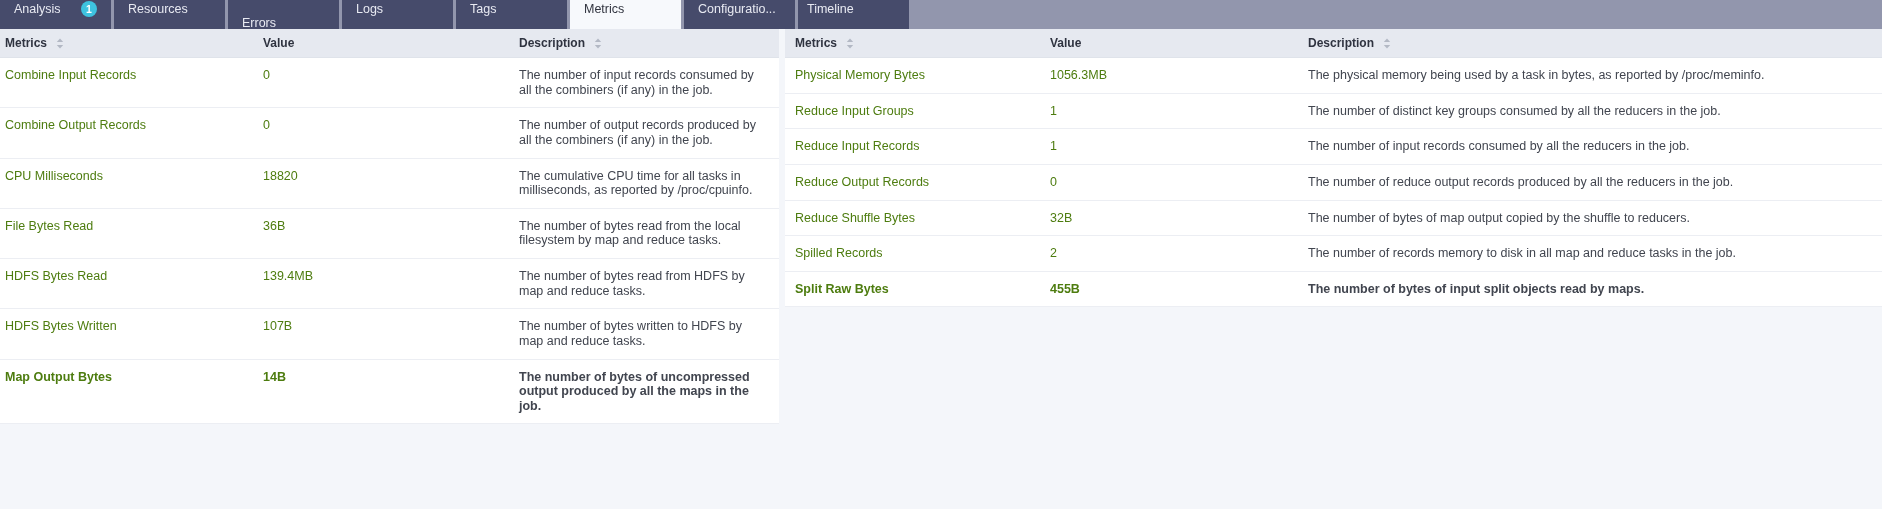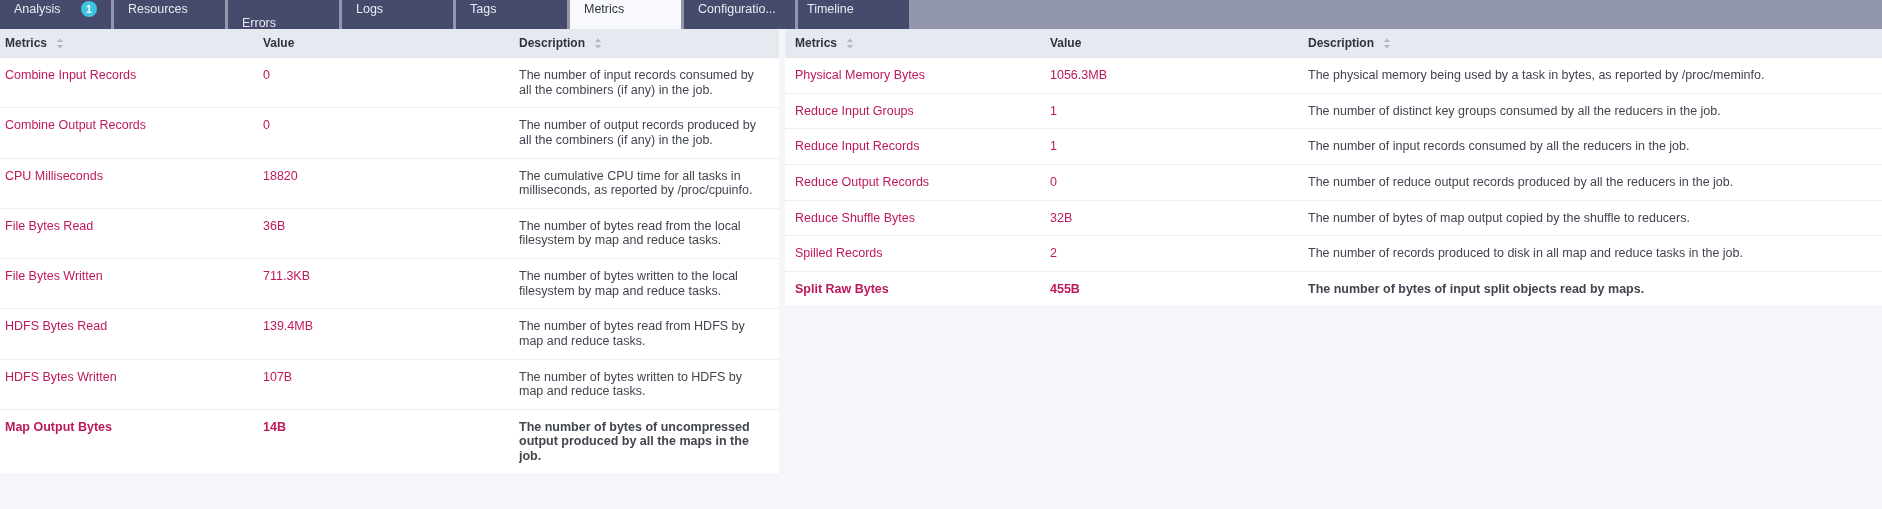--- a/index.html
+++ b/index.html
@@ -107,21 +107,21 @@
     display: inline-block;
     width: 8px;
     margin-left: 6px;
     vertical-align: middle;
     line-height: 0;
   }
   .sort-icon svg { display: block; }
 
   tbody td {
     font-size: 12.5px;
-    color: #be185d;
+    color: #4d7c0f;
     padding: 10px 0 10px 0;
     vertical-align: top;
     border-bottom: 1px solid #eceef3;
     line-height: 1.17;
   }
   tbody tr:last-child td { border-bottom: 1px solid #eceef3; font-weight: bold; }
 
   
   .panel-left  col.c-metric { width: 263px; }
   .panel-left  col.c-value  { width: 256px; }
@@ -218,25 +218,20 @@
             <td class="t-metric">CPU Milliseconds</td>
             <td class="t-value">18820</td>
             <td class="t-desc">The cumulative CPU time for all tasks in milliseconds, as reported by /proc/cpuinfo.</td>
           </tr>
           <tr>
             <td class="t-metric">File Bytes Read</td>
             <td class="t-value">36B</td>
             <td class="t-desc">The number of bytes read from the local filesystem by map and reduce tasks.</td>
           </tr>
           <tr>
-            <td class="t-metric">File Bytes Written</td>
-            <td class="t-value">711.3KB</td>
-            <td class="t-desc">The number of bytes written to the local filesystem by map and reduce tasks.</td>
-          </tr>
-          <tr>
             <td class="t-metric">HDFS Bytes Read</td>
             <td class="t-value">139.4MB</td>
             <td class="t-desc">The number of bytes read from HDFS by map and reduce tasks.</td>
           </tr>
           <tr>
             <td class="t-metric">HDFS Bytes Written</td>
             <td class="t-value">107B</td>
             <td class="t-desc">The number of bytes written to HDFS by map and reduce tasks.</td>
           </tr>
           <tr>
@@ -304,21 +299,21 @@
             <td class="t-desc">The number of reduce output records produced by all the reducers in the job.</td>
           </tr>
           <tr>
             <td class="t-metric">Reduce Shuffle Bytes</td>
             <td class="t-value">32B</td>
             <td class="t-desc">The number of bytes of map output copied by the shuffle to reducers.</td>
           </tr>
           <tr>
             <td class="t-metric">Spilled Records</td>
             <td class="t-value">2</td>
-            <td class="t-desc">The number of records produced to disk in all map and reduce tasks in the job.</td>
+            <td class="t-desc">The number of records memory to disk in all map and reduce tasks in the job.</td>
           </tr>
           <tr>
             <td class="t-metric">Split Raw Bytes</td>
             <td class="t-value">455B</td>
             <td class="t-desc">The number of bytes of input split objects read by maps.</td>
           </tr>
         </tbody>
     </table>
   </div>
 

